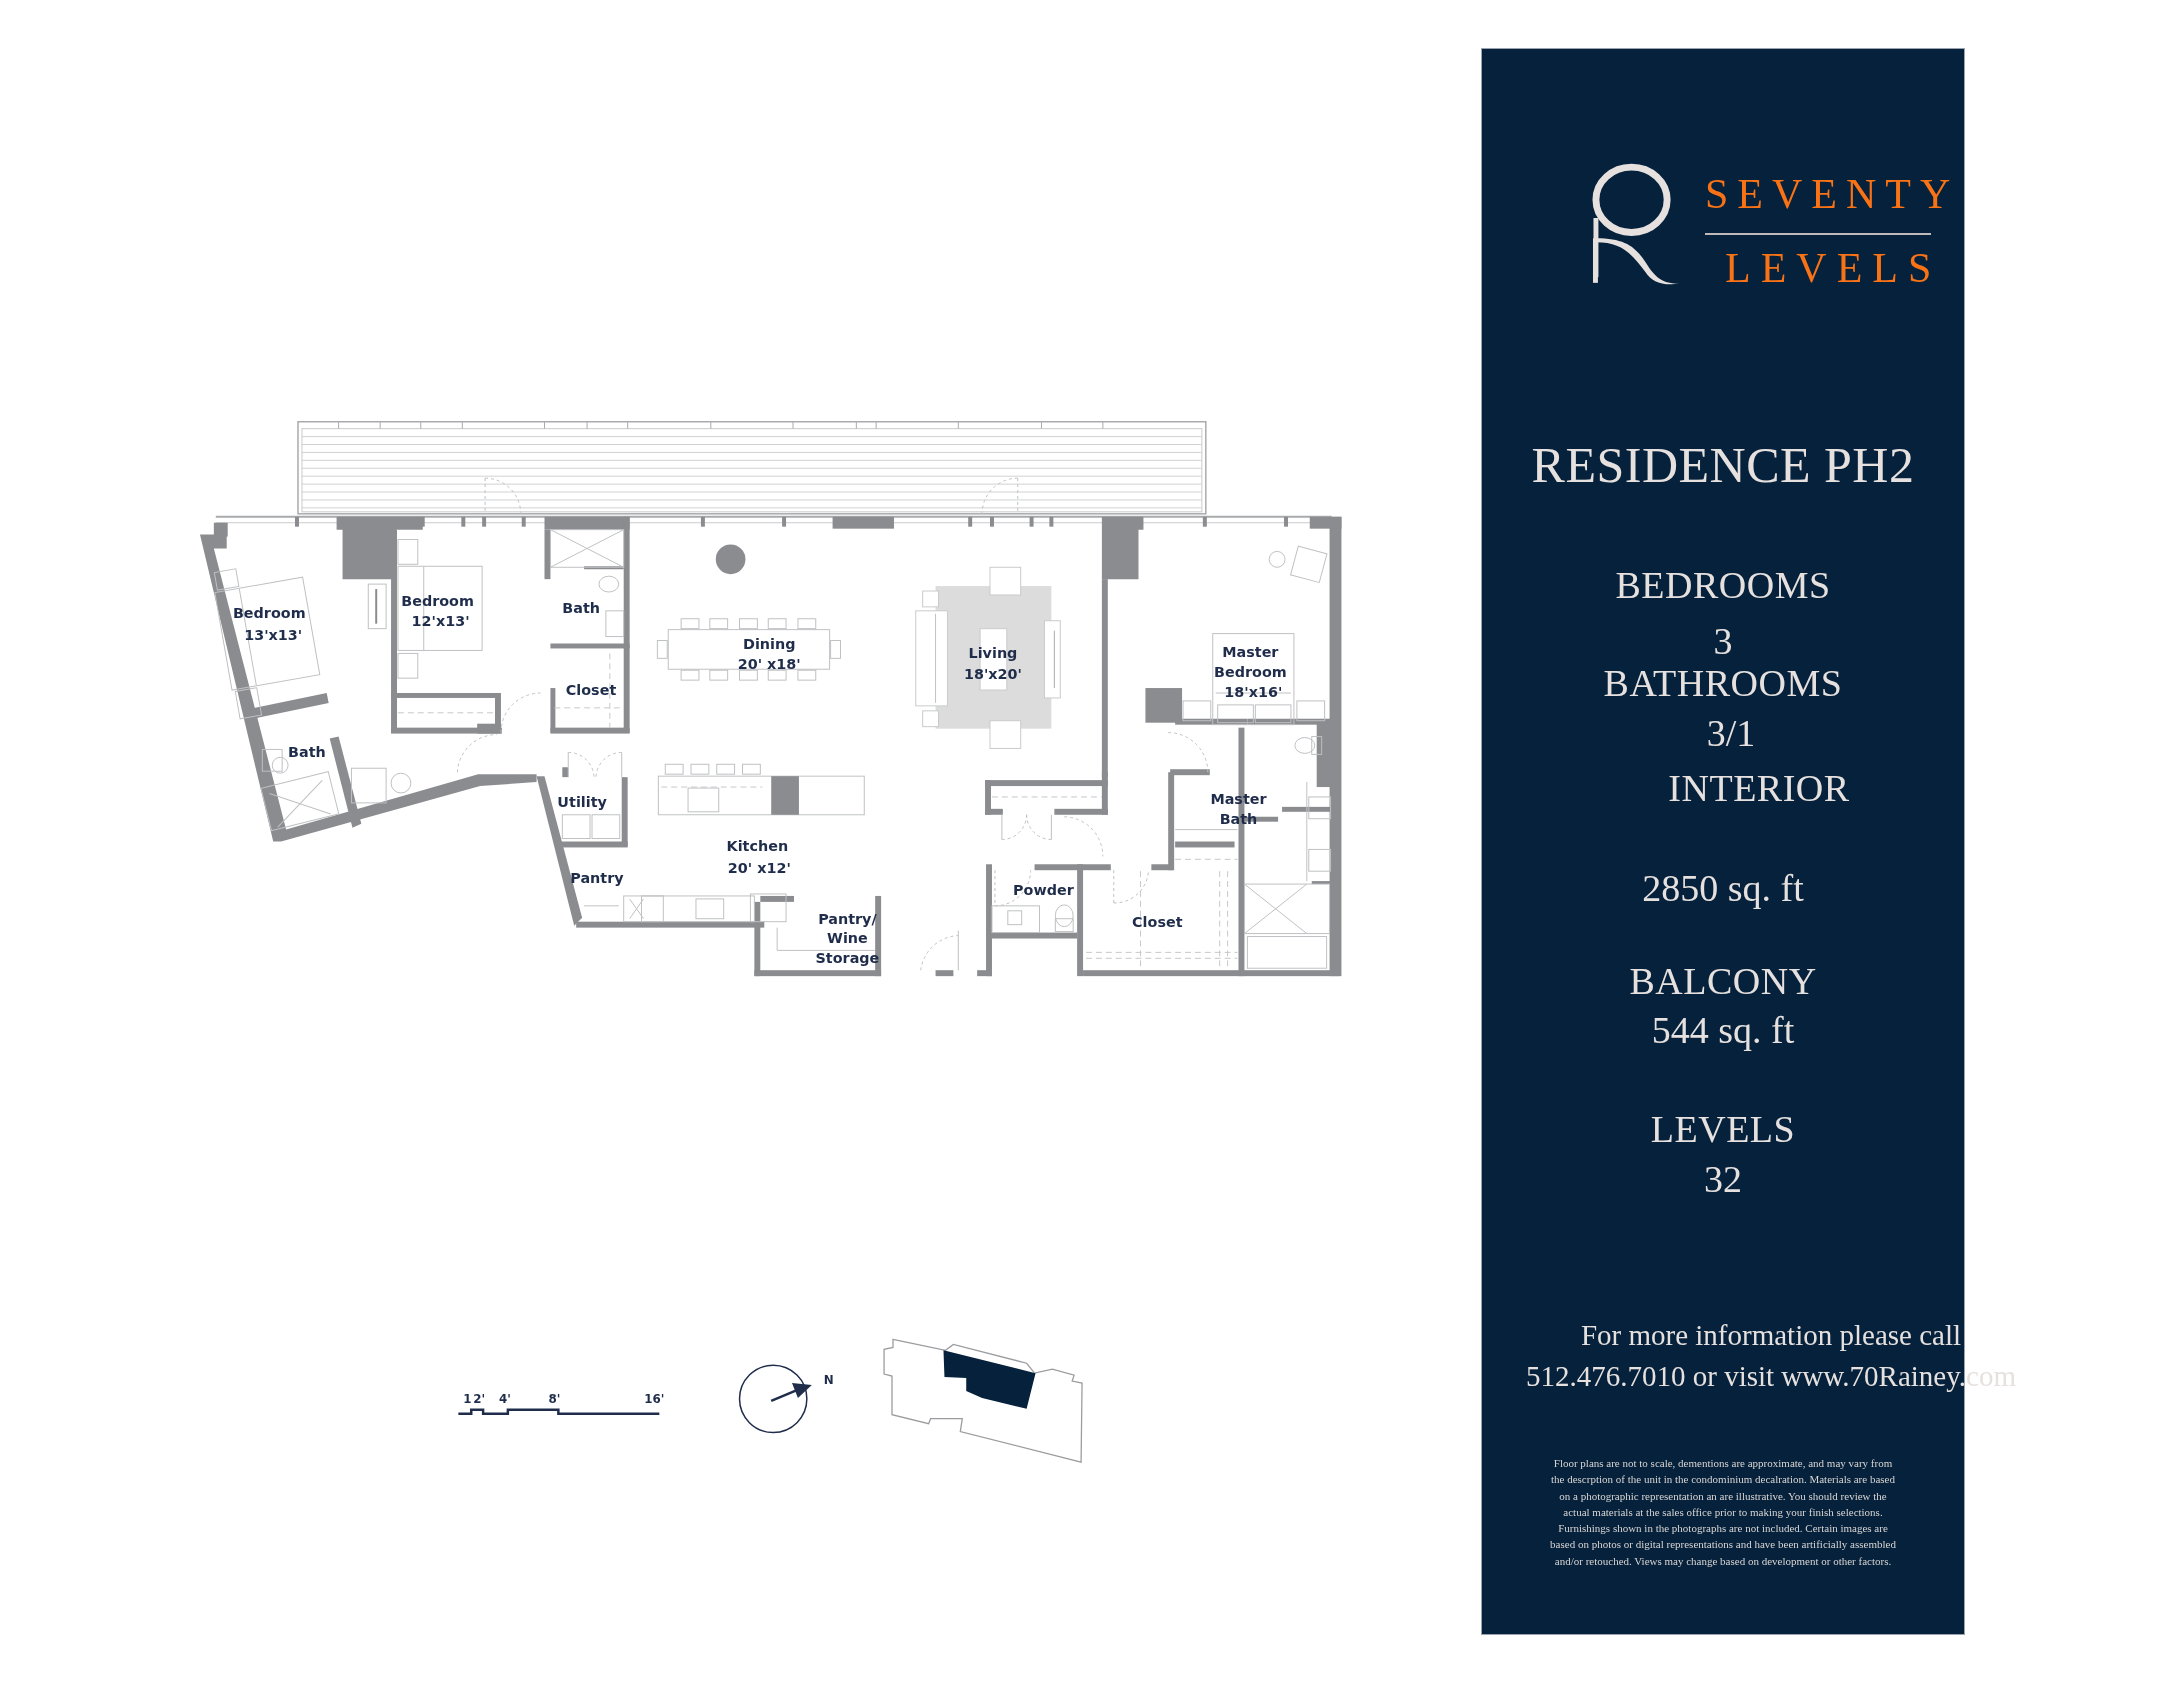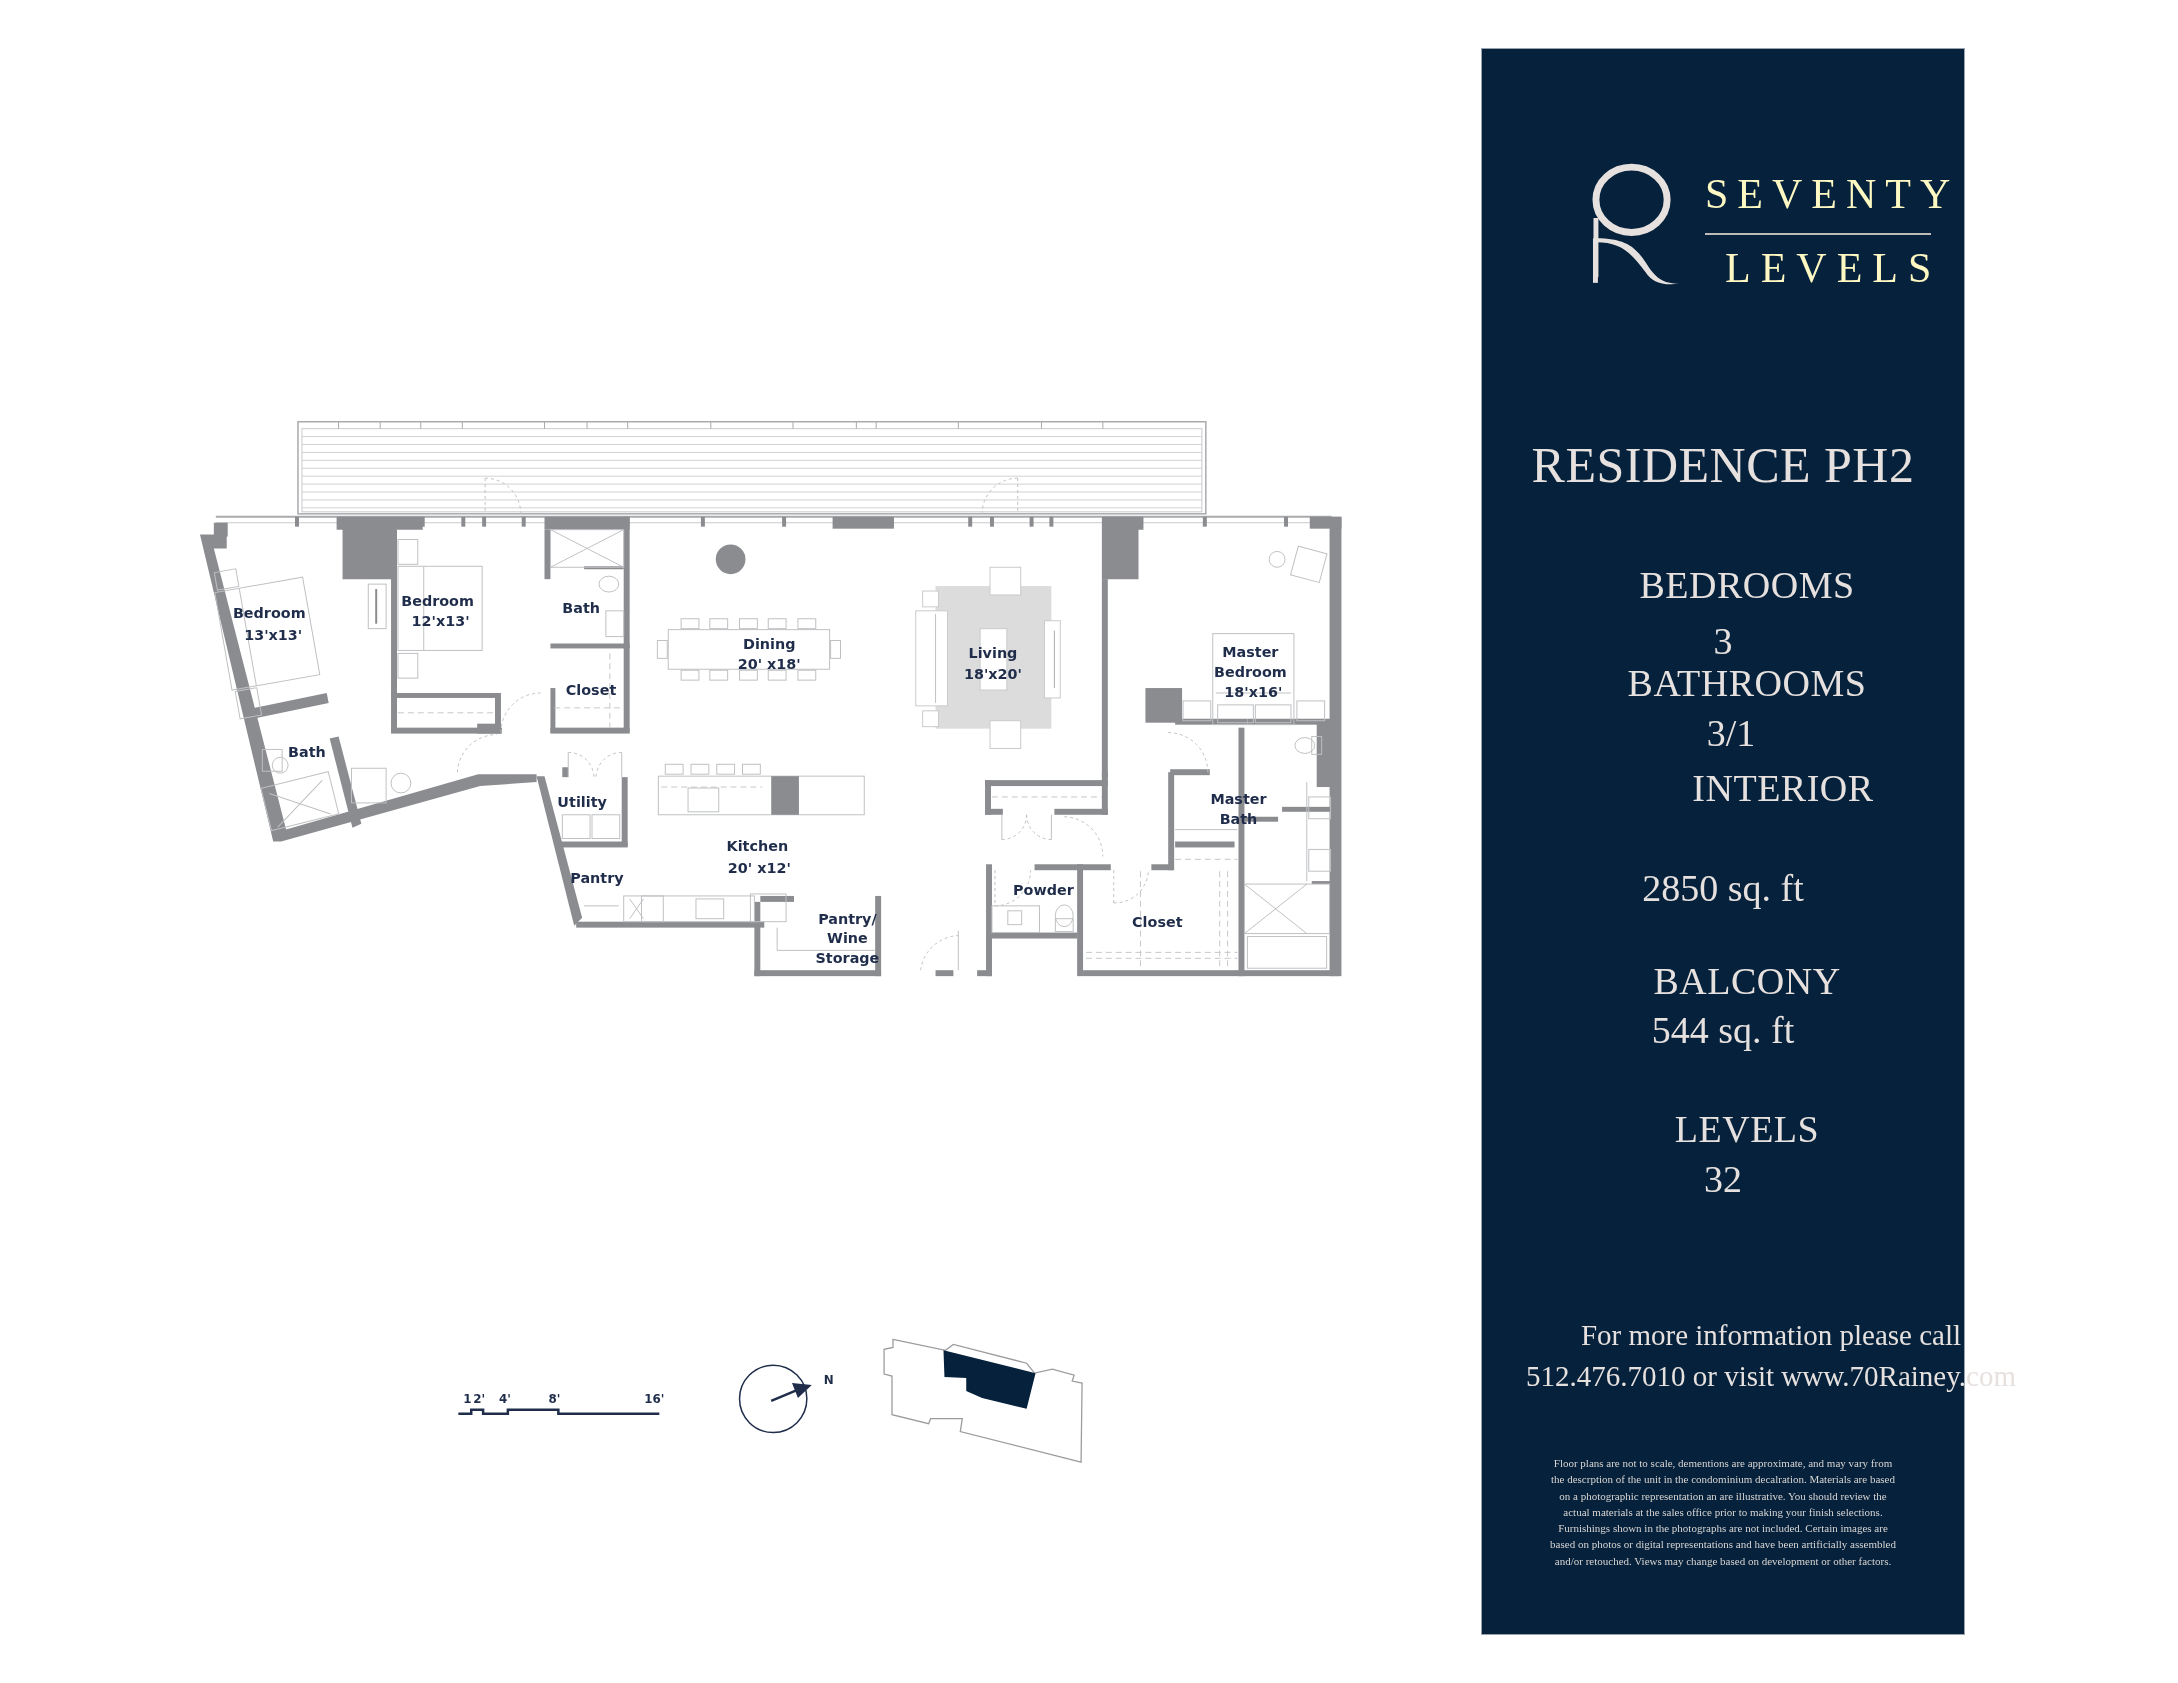--- a/index.html
+++ b/index.html
@@ -8,26 +8,26 @@
     .plan-svg { position: absolute; left: 0; top: 0; width: 2178px; height: 1683px; }
     .room-label { font-family: "DejaVu Sans", sans-serif; font-weight: bold; font-size: 14.5px; fill: #1f2d4b; text-anchor: middle; }
     .scale-label { font-family: "DejaVu Sans", sans-serif; font-weight: bold; font-size: 12px; fill: #1f2d4b; text-anchor: middle; }
     .wall { fill: #8b8c90; }
     .thin { stroke: #bfc0c3; fill: none; stroke-width: 1; }
     .dash { stroke: #c6c7ca; fill: none; stroke-width: 1; stroke-dasharray: 6 4; }
 
     .panel { position: absolute; left: 1482px; top: 49px; width: 482px; height: 1585px; background: #05213b; box-shadow: 0 0 0 1px #9aa3ad; color: #e6e1df; text-align: center; font-family: "Liberation Serif", serif; }
     .logo { position: absolute; left: 109px; top: 114px; width: 317px; height: 119px; }
     .logo-mark { position: absolute; left: 0; top: 0; width: 89px; height: 124px; }
-    .logo-word { position: absolute; left: 114px; letter-spacing: 9px; font-size: 42px; color: #fef9c3; font-family: "Liberation Serif", serif; font-weight: normal; line-height: 1; }
+    .logo-word { position: absolute; left: 114px; letter-spacing: 9px; font-size: 42px; color: #f97316; font-family: "Liberation Serif", serif; font-weight: normal; line-height: 1; }
     .logo-word.top { top: 10px; }
     .logo-word.bot { top: 84px; left: 134px; letter-spacing: 10px; }
     .logo-rule { position: absolute; left: 114px; top: 70px; width: 226px; height: 2px; background: #bdbab9; }
     .title { position: absolute; left: 0; width: 482px; top: 391px; font-size: 50px; letter-spacing: 0.5px; line-height: 1; }
-    .stat { position: absolute; left: 0; width: 482px; font-size: 38px; line-height: 1; letter-spacing: 0.5px; padding-left: 24px; }
+    .stat { position: absolute; left: 0; width: 482px; font-size: 38px; line-height: 1; letter-spacing: 0.5px; }
     .stat-val { position: absolute; left: 0; width: 482px; font-size: 38px; line-height: 1; }
     .contact { position: absolute; left: 0; width: 578px; font-size: 29px; line-height: 1; }
     .disclaimer { position: absolute; left: 67px; width: 348px; top: 1406px; font-size: 11px; line-height: 16.3px; color: #d9d5d3; }
   </style>
 </head>
 <body>
 
 <div class="page">
 
   <svg class="plan-svg" viewBox="0 0 2200 1700" xmlns="http://www.w3.org/2000/svg">

